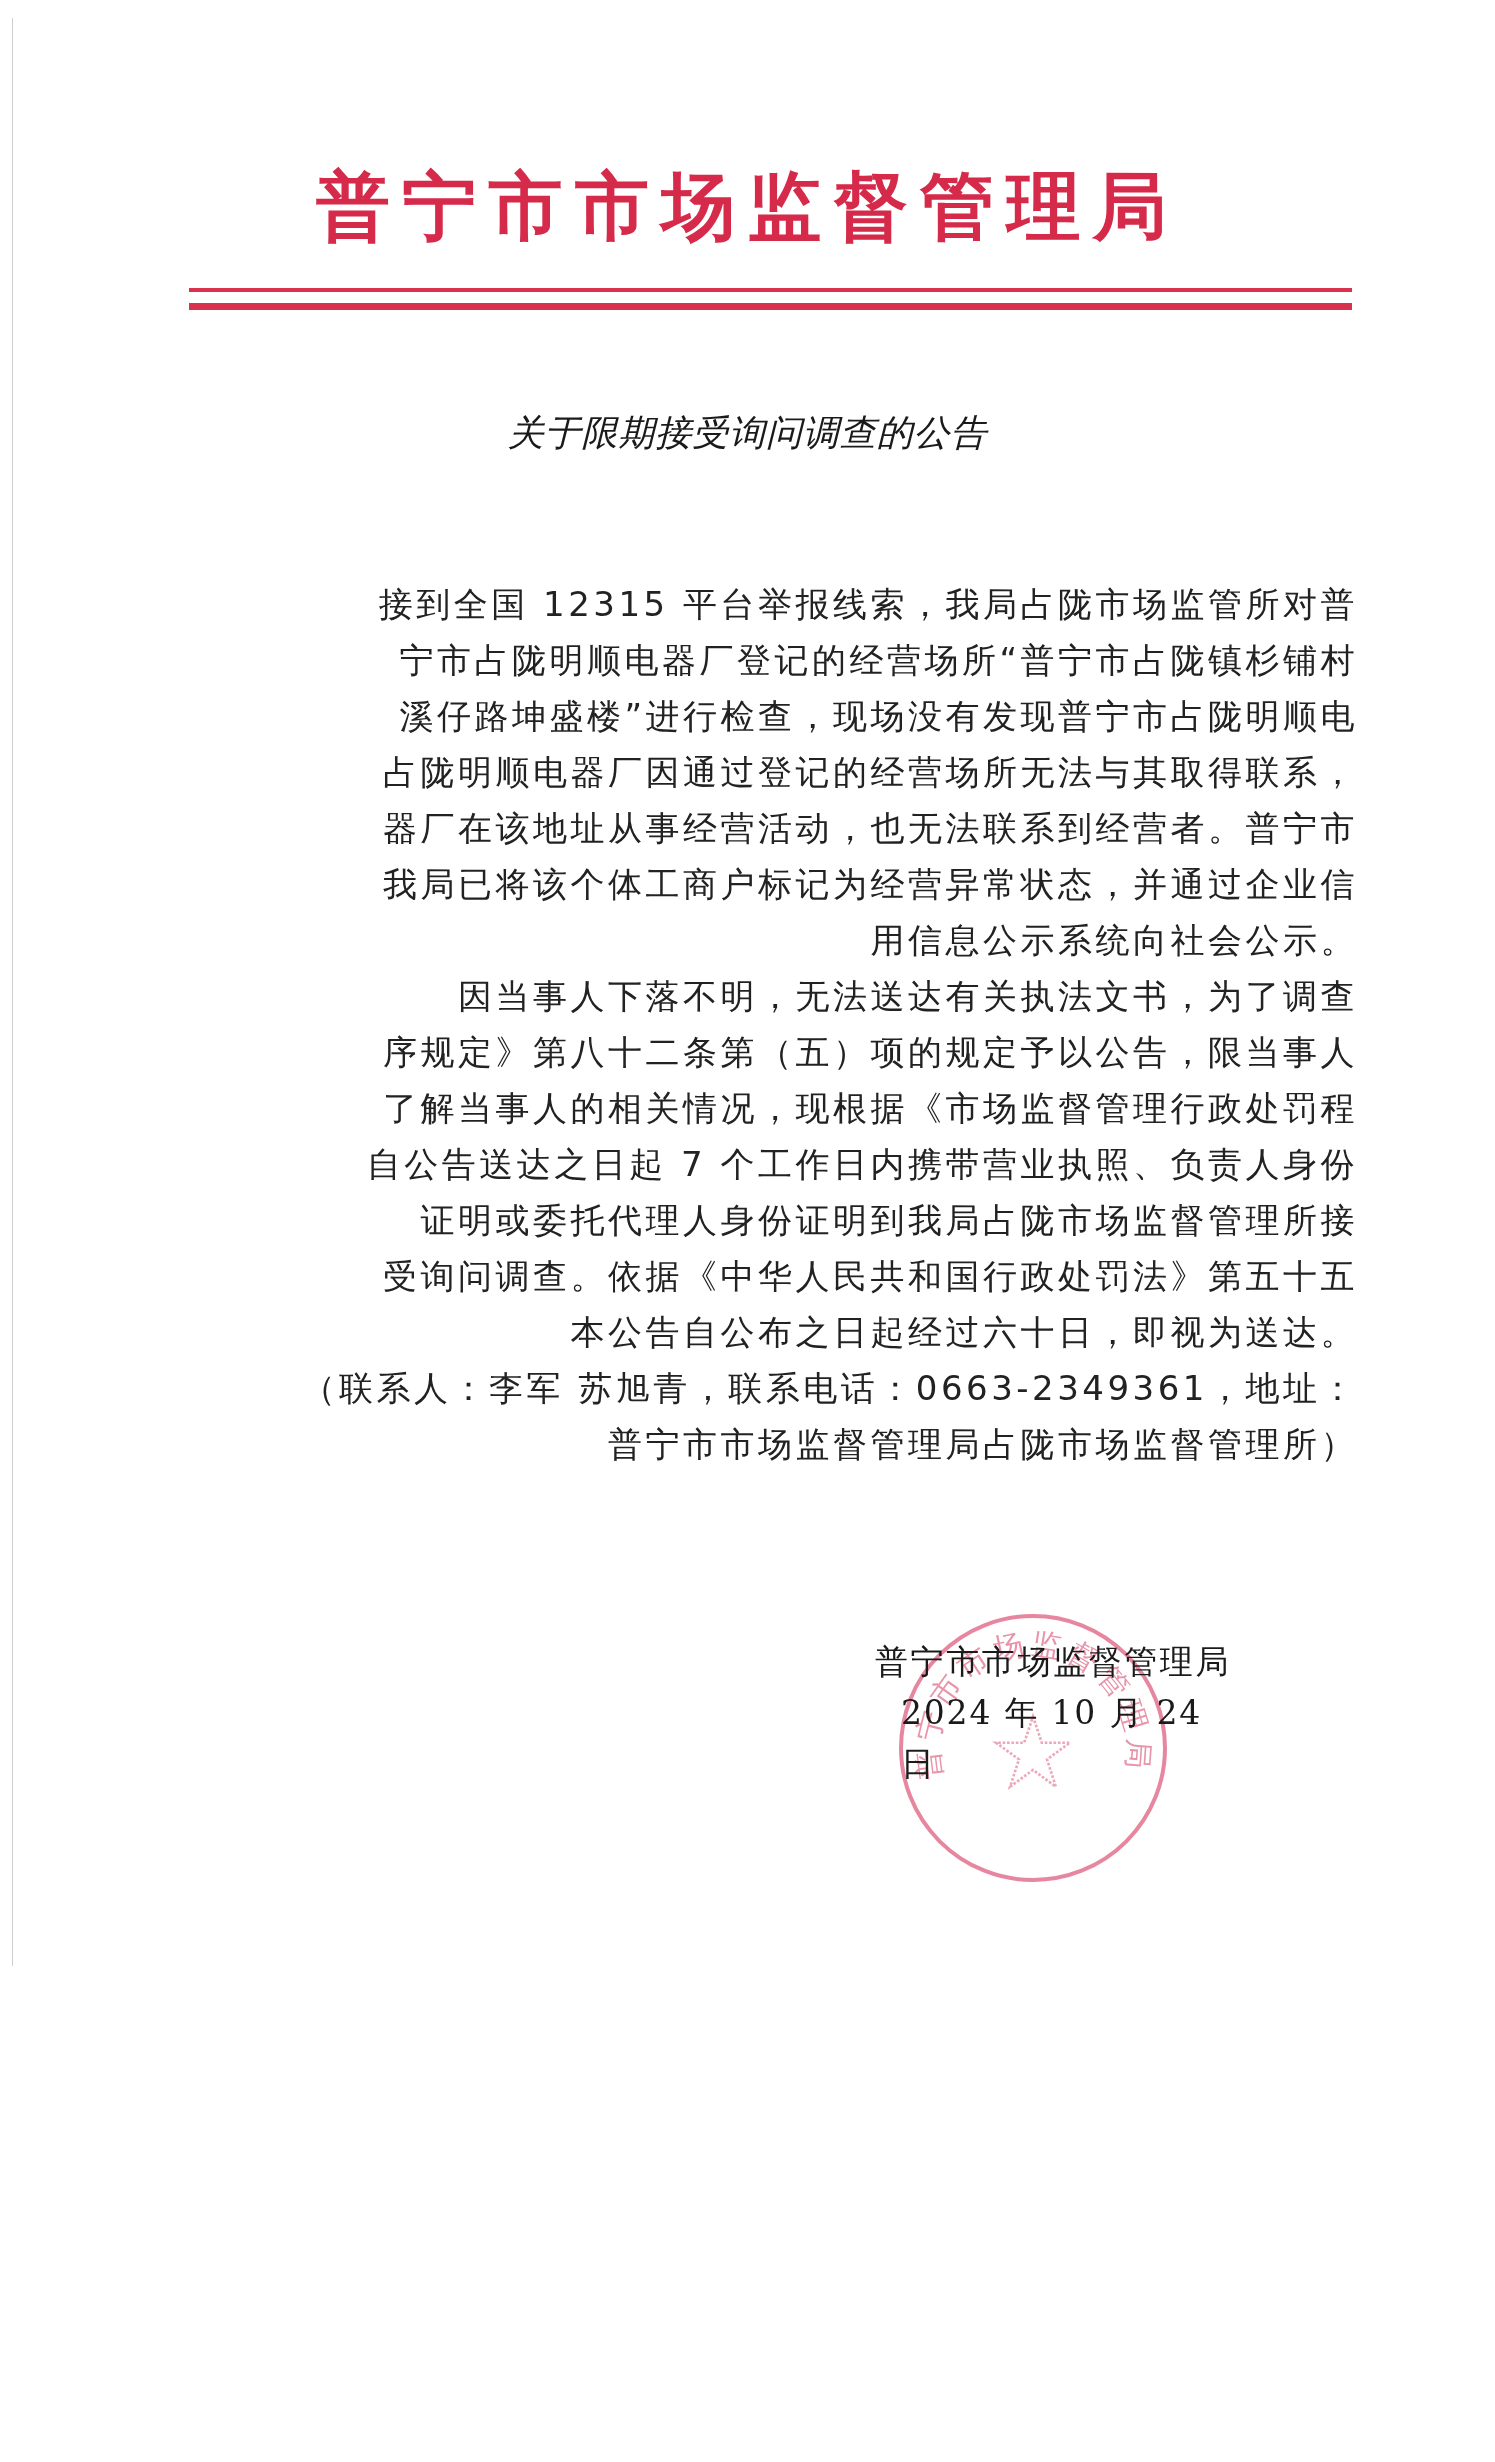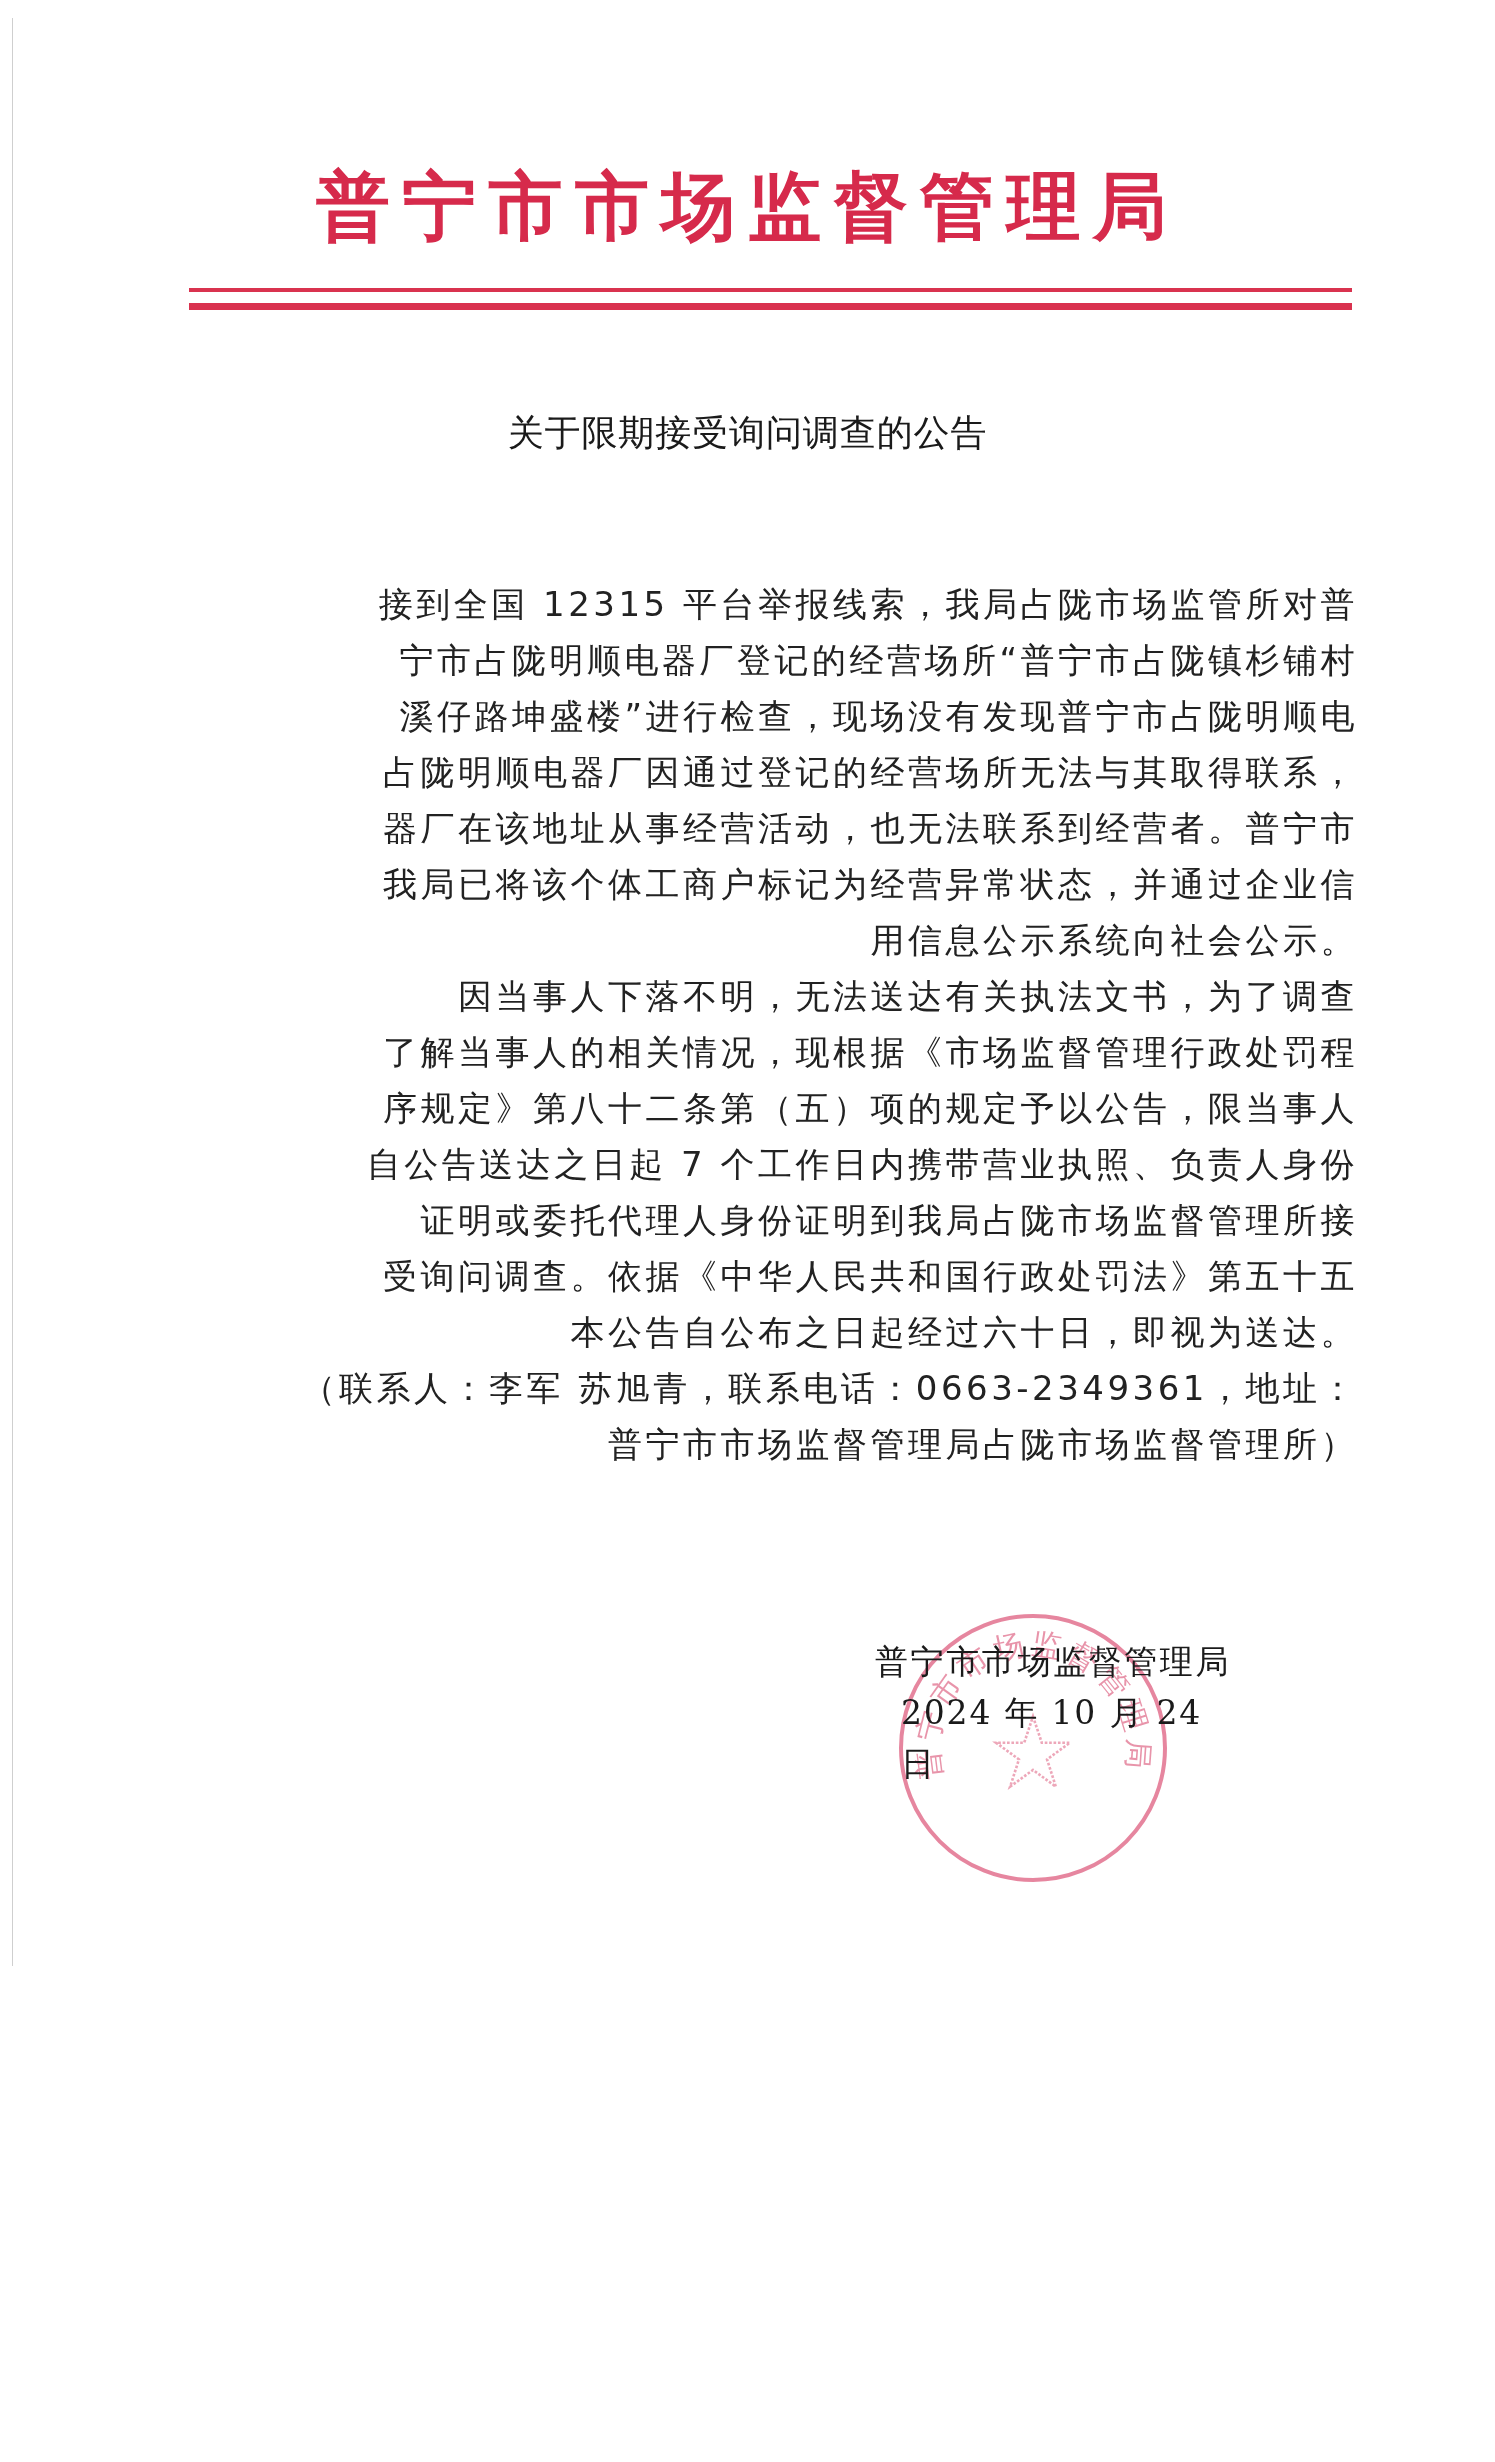--- a/index.html
+++ b/index.html
@@ -6,21 +6,21 @@
   body { width:1495px; height:2462px; position:relative; overflow:hidden;
          font-family:"DejaVu Serif","Liberation Serif",serif; color:#1e1e1e; }
   .scan-edge { position:absolute; left:12.3px; top:17.6px; width:0.9px; height:1948px; background:#cfcfcf; }
   .letterhead { position:absolute; left:0; top:158px; width:1495px; text-align:center;
       font-family:"DejaVu Serif","Liberation Serif",serif; font-weight:bold;
       font-size:74px; letter-spacing:12.3px; color:#d62a4b; line-height:97px; }
   .rule-thin { position:absolute; left:189px; top:288px; width:1163px; height:4.4px; background:#d9324f; }
   .rule-thick { position:absolute; left:189px; top:303px; width:1163px; height:7px; background:#d9324f; }
   .subtitle { position:absolute; left:0; top:409px; width:1495px; text-align:center;
       font-family:"DejaVu Sans","Liberation Sans",sans-serif; font-size:36px; color:#1a1a1a;
-      letter-spacing:0.9px; }
+      letter-spacing:0.9px;font-style:italic; }
   .body { position:absolute; left:250px; top:576px; width:1108px;
       font-family:"DejaVu Sans","Liberation Sans",sans-serif; font-size:34px; line-height:56px;
       color:#222; letter-spacing:3.5px; }
   .body p { margin:0;text-align:right; }
   .line { display:block; white-space:nowrap; }
   .indent-line { padding-left:69px; }
   .sign { position:absolute; left:875px; top:1636px; width:369px; z-index:2;
       font-family:"DejaVu Serif","Liberation Serif",serif; font-size:33px; line-height:51px; color:#1a1a1a; }
   .sign .org { letter-spacing:2.6px; }
   .sign .date { padding-left:26px; letter-spacing:1.8px; }
@@ -44,22 +44,22 @@
     <span class="line indent-line">接到全国 12315 平台举报线索，我局占陇市场监管所对普</span>
     <span class="line">宁市占陇明顺电器厂登记的经营场所“普宁市占陇镇杉铺村</span>
     <span class="line">溪仔路坤盛楼”进行检查，现场没有发现普宁市占陇明顺电</span>
     <span class="line">占陇明顺电器厂因通过登记的经营场所无法与其取得联系，</span>
     <span class="line">器厂在该地址从事经营活动，也无法联系到经营者。普宁市</span>
     <span class="line">我局已将该个体工商户标记为经营异常状态，并通过企业信</span>
     <span class="line">用信息公示系统向社会公示。</span>
   </p>
   <p>
     <span class="line indent-line">因当事人下落不明，无法送达有关执法文书，为了调查</span>
+    <span class="line">序规定》第八十二条第（五）项的规定予以公告，限当事人</span>
     <span class="line">了解当事人的相关情况，现根据《市场监督管理行政处罚程</span>
-    <span class="line">序规定》第八十二条第（五）项的规定予以公告，限当事人</span>
     <span class="line">自公告送达之日起 7 个工作日内携带营业执照、负责人身份</span>
     <span class="line">证明或委托代理人身份证明到我局占陇市场监督管理所接</span>
     <span class="line">受询问调查。依据《中华人民共和国行政处罚法》第五十五</span>
   </p>
   <p>
     <span class="line indent-line">本公告自公布之日起经过六十日，即视为送达。</span>
   </p>
   <p>
     <span class="line" style="margin-left:-12.3px">（联系人：李军  苏旭青，联系电话：0663-2349361，地址：</span>
     <span class="line">普宁市市场监督管理局占陇市场监督管理所）</span>

